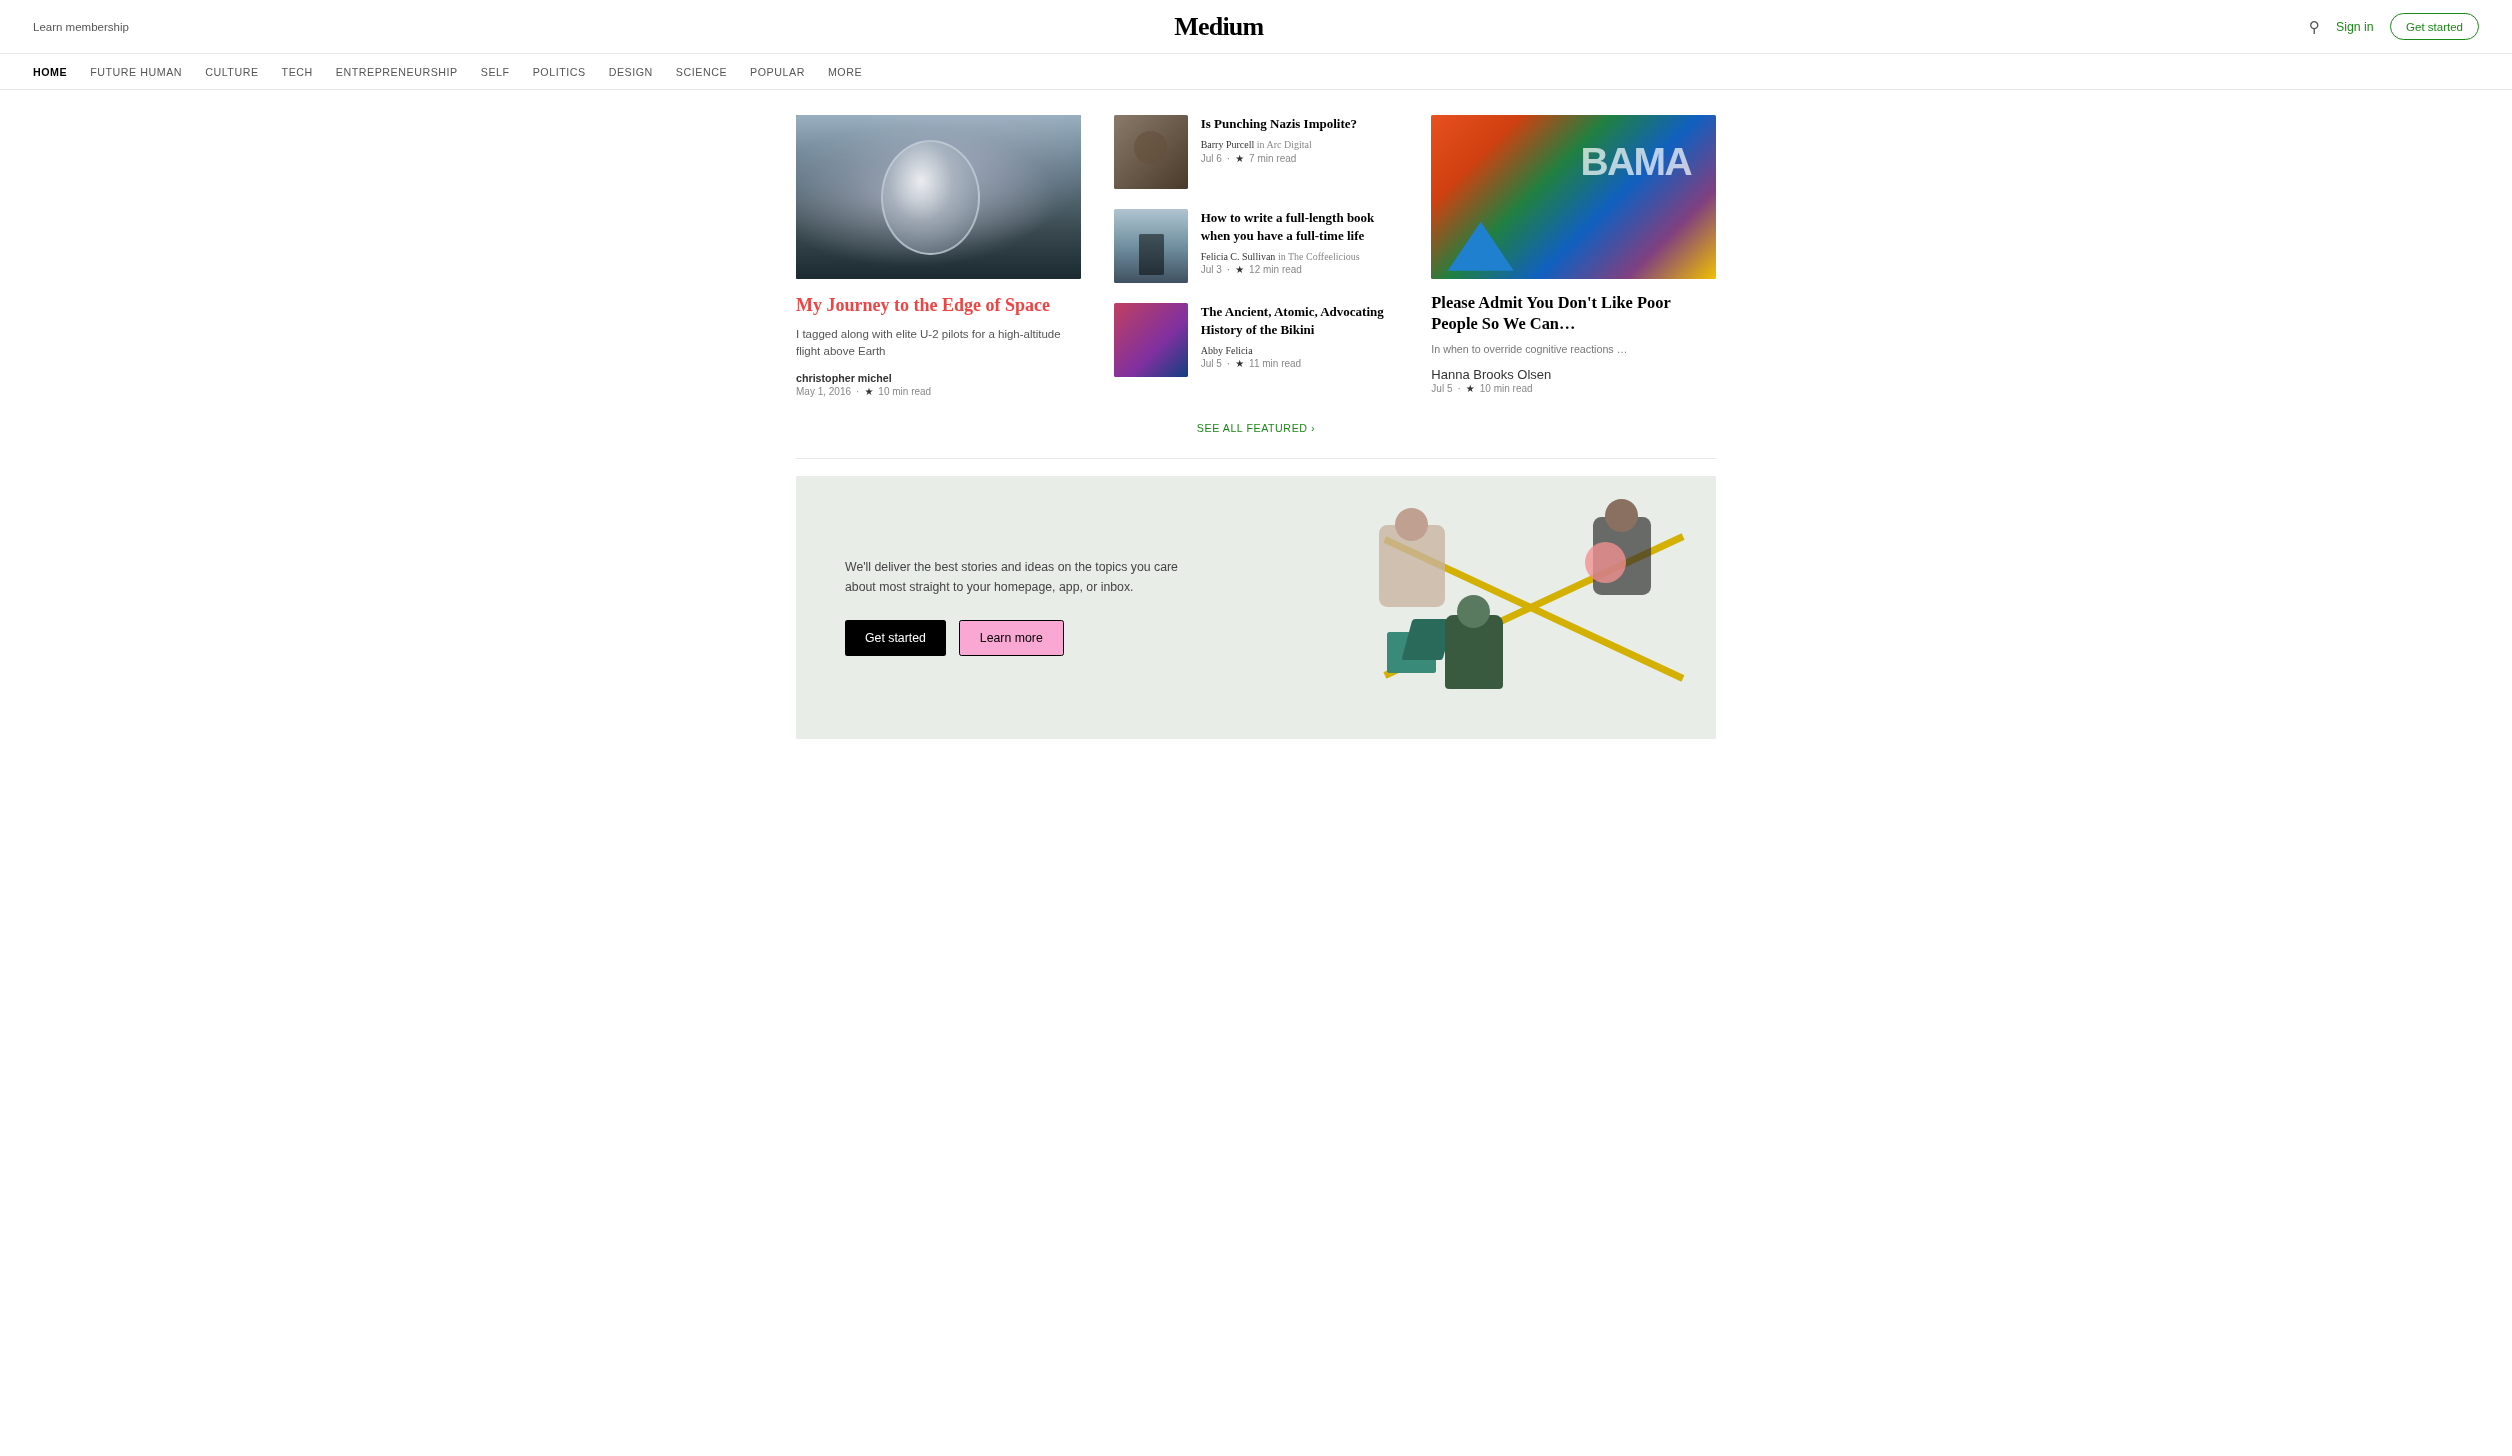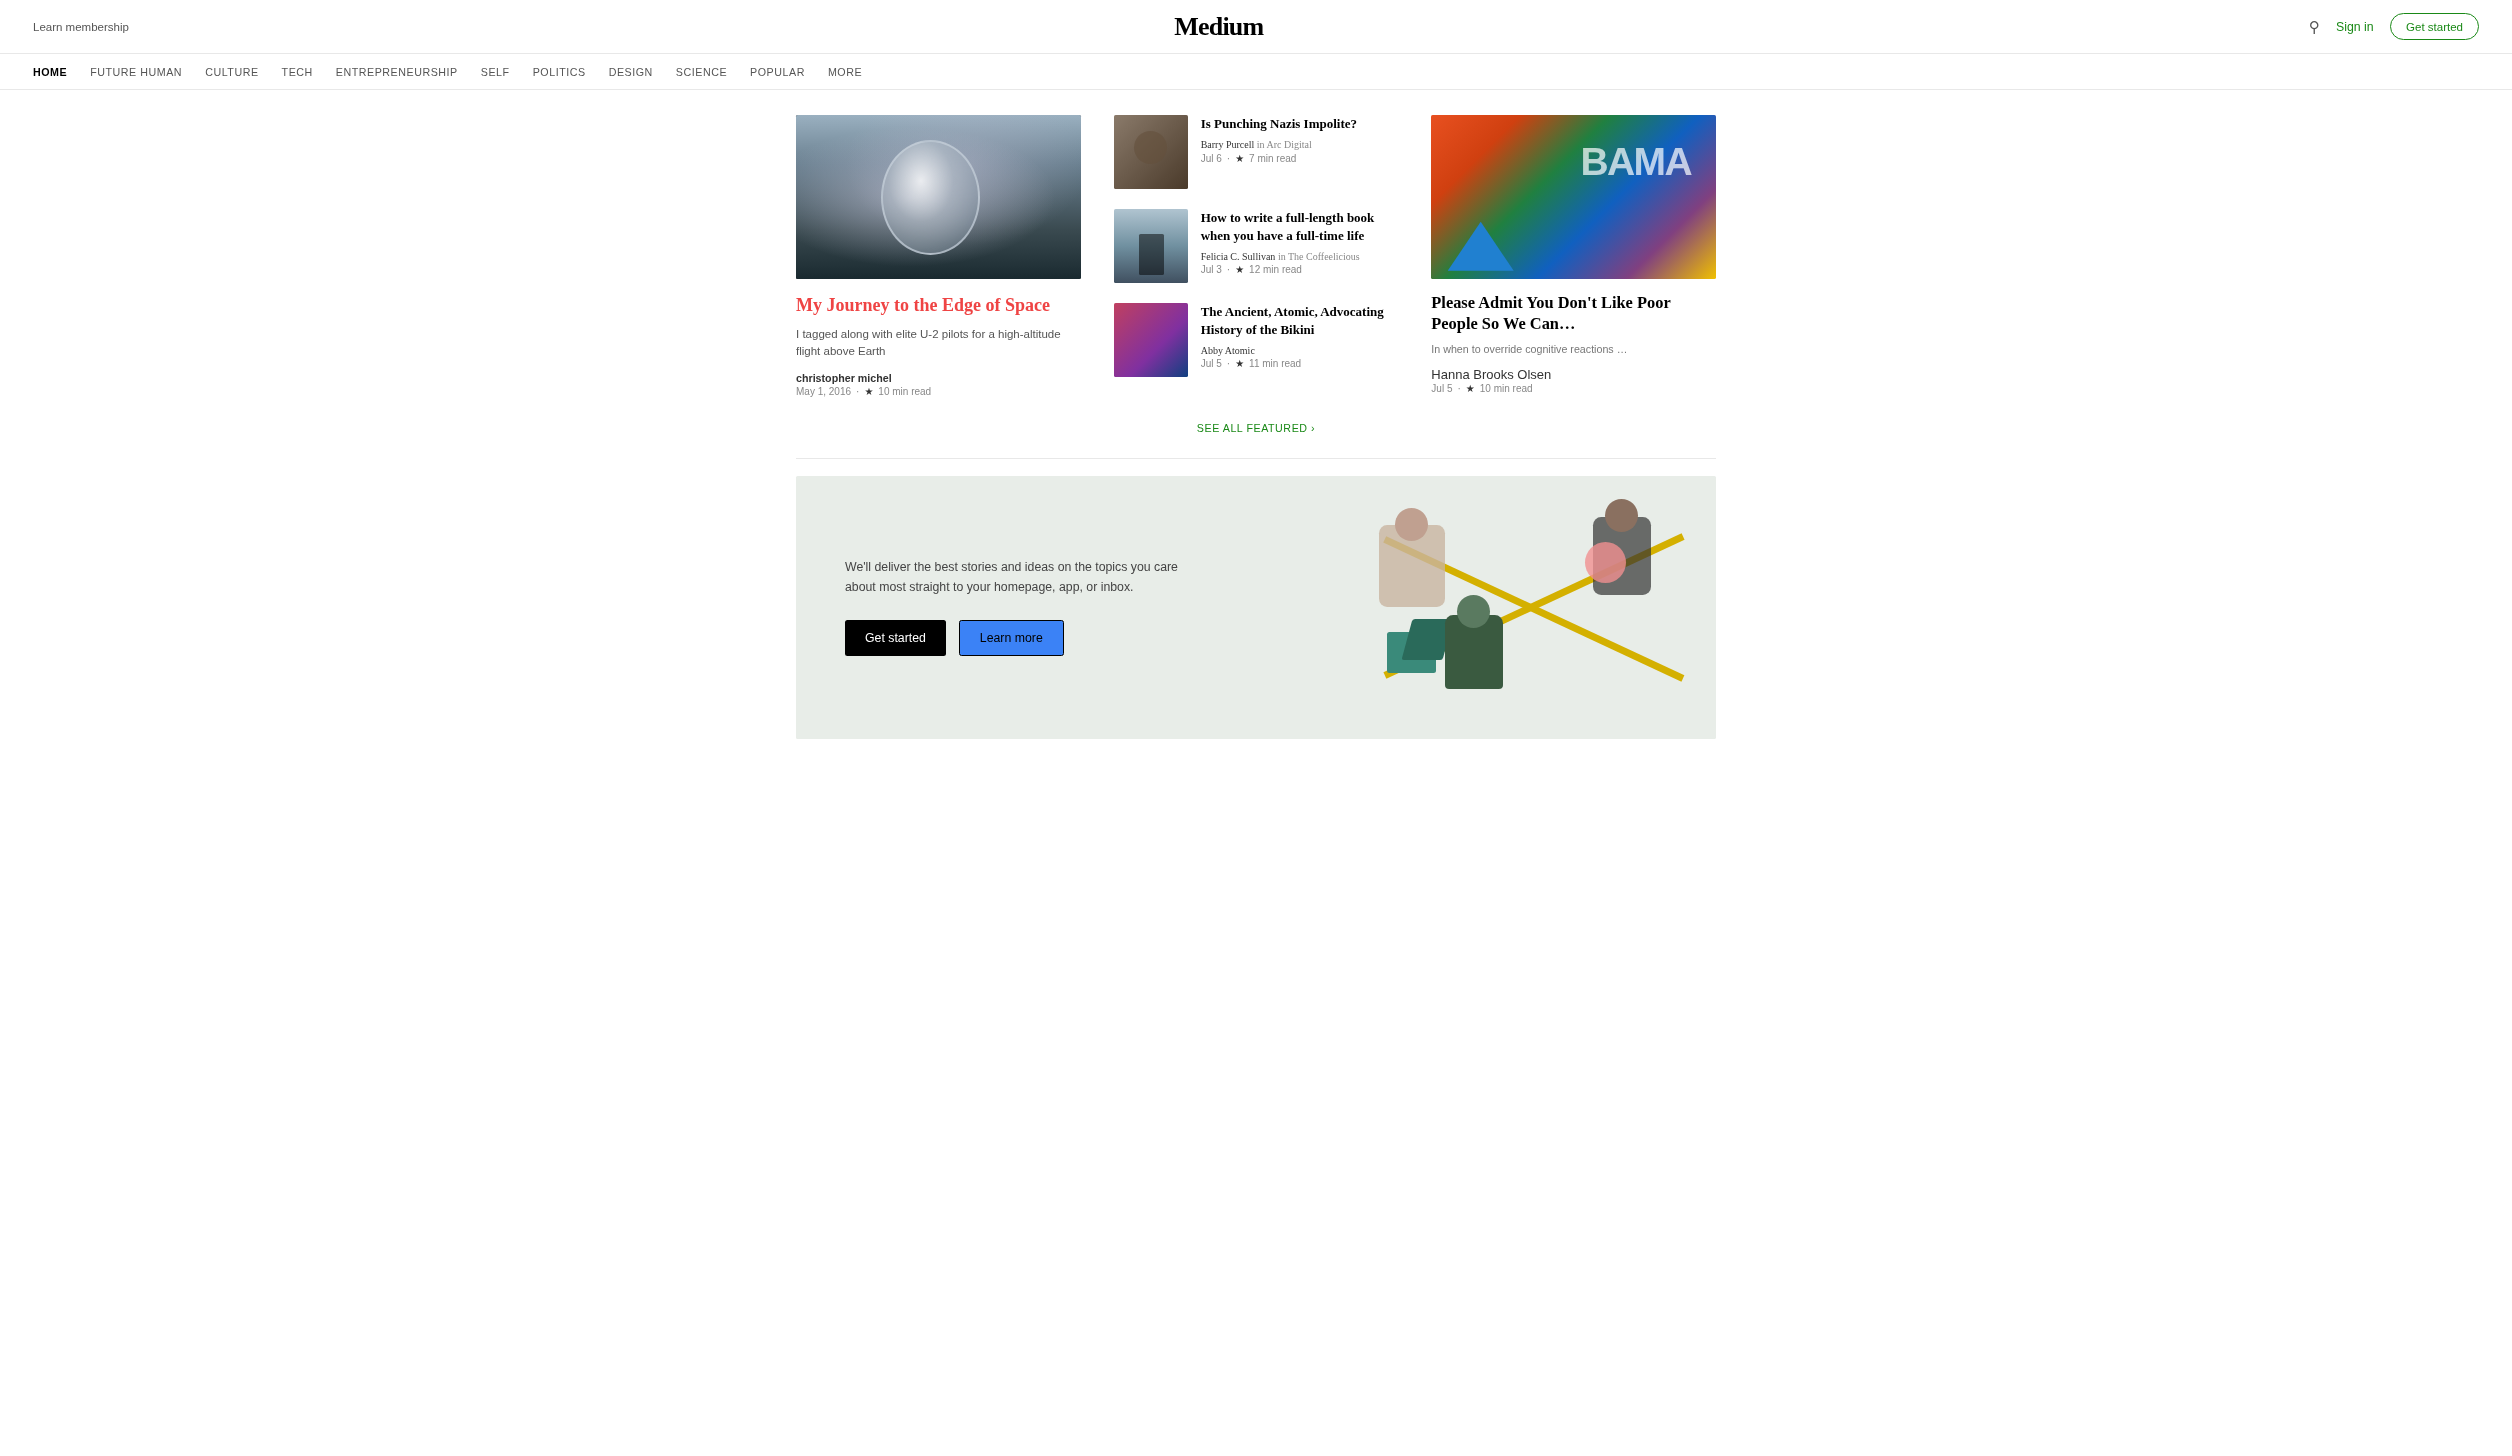--- a/index.html
+++ b/index.html
@@ -270,21 +270,21 @@
       background: #000;
       color: #fff;
       border: none;
       padding: 10px 20px;
       font-size: 12.3px;
       font-family: Arial, sans-serif;
       border-radius: 2.5px;
       cursor: pointer;
     }
     .btn-outline {
-      background: #3b82f6;
+      background: #f9a8d4;
       color: #000;
       border: 1.2px solid #000;
       padding: 10px 20px;
       font-size: 12.3px;
       font-family: Arial, sans-serif;
       border-radius: 2.5px;
       cursor: pointer;
     }
 
     
@@ -483,21 +483,21 @@
         </div>
       </div>
 
       <div class="article-item">
         <div class="article-thumb">
           <div class="thumb-bikini"></div>
         </div>
         <div class="article-info">
           <div class="article-title">The Ancient, Atomic, Advocating History of the Bikini</div>
           <div class="article-author">
-            <span>Abby Atomic</span>
+            <span>Abby Felicia</span>
           </div>
           <div class="meta-line article-meta">
             <span>Jul 5</span>
             <span>·</span>
             <span class="star">★</span>
             <span>11 min read</span>
           </div>
         </div>
       </div>
 

